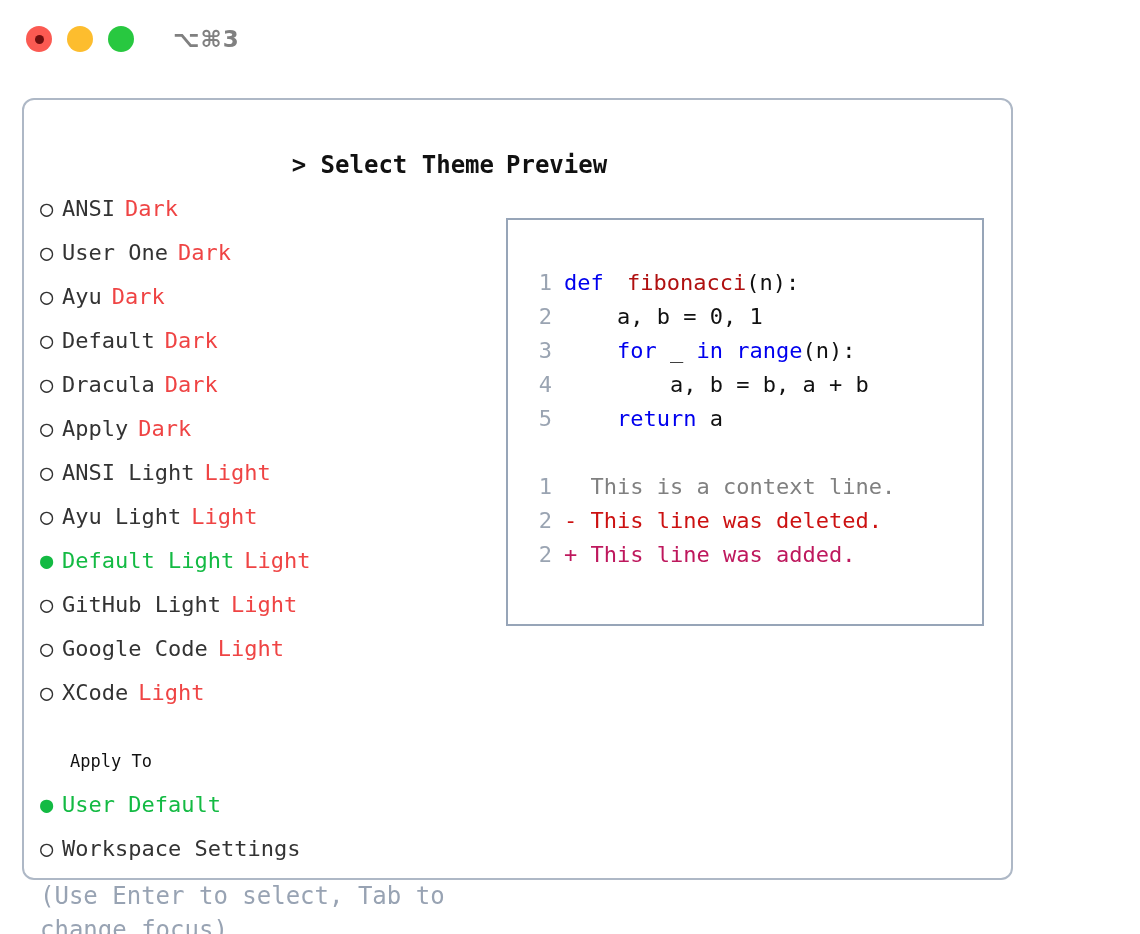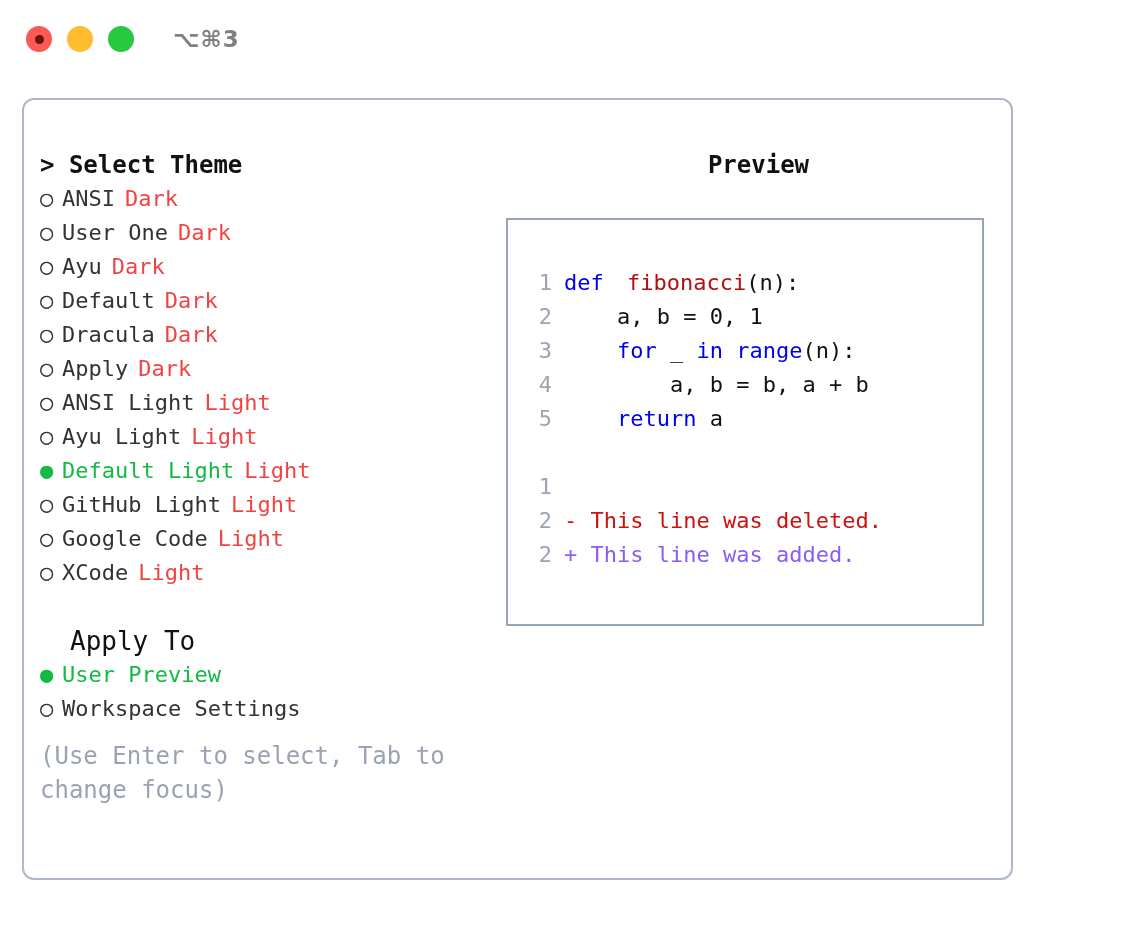--- a/index.html
+++ b/index.html
@@ -95,20 +95,21 @@
   }
 
   
   .section-title {
     font-size: 24px;
     font-weight: bold;
     color: #111111;
     line-height: 34px;
     white-space: pre;
     letter-spacing: 0px;
+    text-align: right;
   }
   .list {
     margin: 0;
     padding: 0;
     list-style: none;
   }
   .opt {
     display: flex;
     align-items: baseline;
     line-height: 34px;
@@ -117,31 +118,31 @@
   }
   .bullet {
     display: inline-block;
     width: 22px;
     flex: 0 0 22px;
     font-size: 22px;
     line-height: 34px;
     color: #333333;
   }
   .bullet.sel { color: #13ba43; }
-  .opt-label { color: #333333; }
+  .opt-label { color: #333333; margin-top: 10px; }
   .opt.selected .opt-label { color: #13ba43; }
   .opt-tag {
     color: #ef4444;
     margin-left: 10px;
   }
 
   .spacer { height: 34px; }
 
   .group-title {
-    font-size: 26px;
+    font-size: 17px;
     color: #111111;
     line-height: 34px;
     padding-left: 30px;
     white-space: pre;
   }
 
   .hint {
     margin-top: 13px;
     font-size: 24px;
     line-height: 34px;
@@ -151,21 +152,20 @@
   }
 
   
   .preview-title {
     font-size: 24px;
     font-weight: bold;
     color: #111111;
     line-height: 34px;
     margin-left: 4px;
     white-space: pre;
-    text-align: center;
   }
   .preview-box {
     margin-top: 36px;
     margin-left: 4px;
     width: 478px;
     height: 408px;
     border: 2px solid #97a5b8;
     box-sizing: border-box;
     background: #ffffff;
     padding: 46px 0 0 18px;
@@ -184,21 +184,21 @@
     text-align: right;
     color: #9aa4b2;
     margin-right: 12px;
   }
   .gap-line { height: 34px; }
   .tok-kw   { color: #0000ee; }
   .tok-fn   { color: #b01010; margin-left: 10px; }
   .tok-pl   { color: #111111; }
   .tok-ctx  { color: #808080; }
   .tok-del  { color: #cc1111; }
-  .tok-add  { color: #8b5cf6; }
+  .tok-add  { color: #be185d; }
 </style>
 </head>
 <body>
 
 <div class="window">
 
   <div class="titlebar">
     <div class="dot dot-red">
       <div class="rec-core"></div>
     </div>
@@ -226,41 +226,41 @@
             <li class="opt"><span class="bullet">○</span><span class="opt-label">GitHub Light</span><span class="opt-tag">Light</span></li>
             <li class="opt"><span class="bullet">○</span><span class="opt-label">Google Code</span><span class="opt-tag">Light</span></li>
             <li class="opt"><span class="bullet">○</span><span class="opt-label">XCode</span><span class="opt-tag">Light</span></li>
           </ul>
 
         <div class="spacer"></div>
 
         <div class="group-title">Apply To</div>
 
         <ul class="list" id="apply-list">
-            <li class="opt selected"><span class="bullet sel">●</span><span class="opt-label">User Preview</span></li>
+            <li class="opt selected"><span class="bullet sel">●</span><span class="opt-label">User Default</span></li>
             <li class="opt"><span class="bullet">○</span><span class="opt-label">Workspace Settings</span></li>
           </ul>
 
         <div class="hint">(Use Enter to select, Tab to change focus)</div>
       </div>
 
       <div class="col-right">
         <div class="preview-title">Preview</div>
 
         <div class="preview-box">
           <div id="code-block">
               <div class="code-line"><span class="lineno">1</span><span class="tok-kw">def </span><span class="tok-fn">fibonacci</span><span class="tok-pl">(n):</span></div>
               <div class="code-line"><span class="lineno">2</span><span class="tok-pl">    a, b = 0, 1</span></div>
               <div class="code-line"><span class="lineno">3</span><span class="tok-pl">    </span><span class="tok-kw">for</span><span class="tok-pl"> _ </span><span class="tok-kw">in range</span><span class="tok-pl">(n):</span></div>
               <div class="code-line"><span class="lineno">4</span><span class="tok-pl">        a, b = b, a + b</span></div>
               <div class="code-line"><span class="lineno">5</span><span class="tok-pl">    </span><span class="tok-kw">return</span><span class="tok-pl"> a</span></div>
             </div>
           <div class="gap-line"></div>
           <div id="diff-block">
-              <div class="code-line"><span class="lineno">1</span></div>
+              <div class="code-line"><span class="lineno">1</span><span class="tok-ctx">  This is a context line.</span></div>
               <div class="code-line"><span class="lineno">2</span><span class="tok-del">- This line was deleted.</span></div>
               <div class="code-line"><span class="lineno">2</span><span class="tok-add">+ This line was added.</span></div>
             </div>
         </div>
       </div>
 
     </div>
   </div>
 </div>
 

